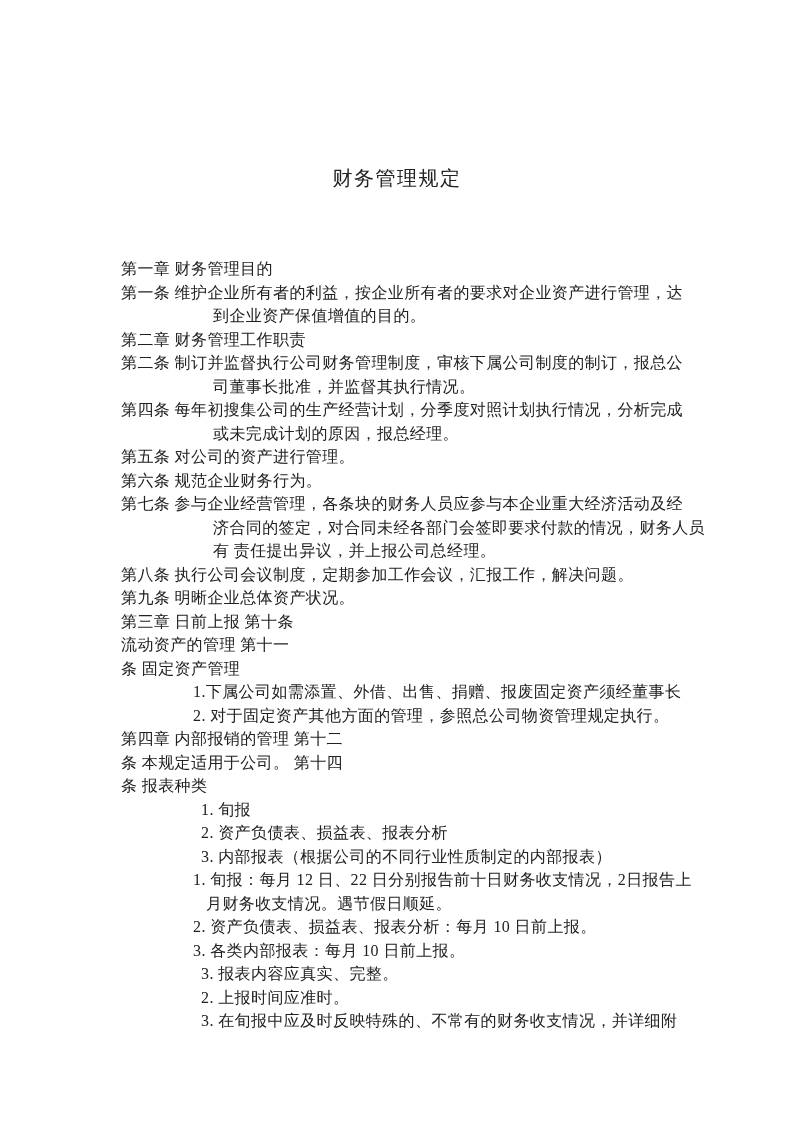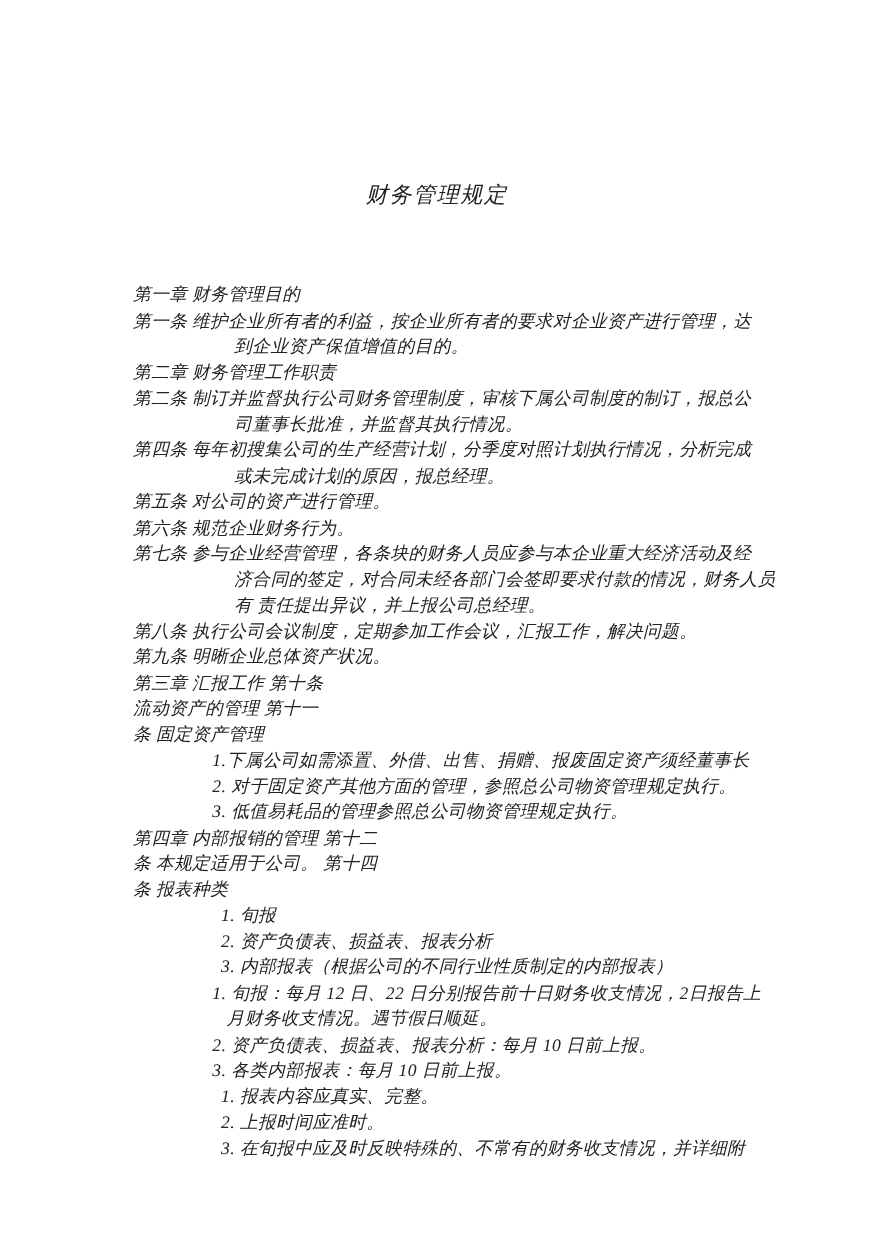--- a/index.html
+++ b/index.html
@@ -8,21 +8,20 @@
     background: #ffffff;
   }
   .page {
     position: relative;
     width: 794px;
     height: 1105px;
     background: var(--page-bg, #ffffff);
     color: var(--text-color, #212121);
     font-family: "Liberation Serif", "DejaVu Serif", serif;
     overflow: hidden;
-    font-style: italic;
   }
   .doc-title {
     position: absolute;
     top: 165px;
     left: 0;
     width: 794px;
     margin: 0;
     text-align: center;
     font-size: 20px;
     font-weight: normal;
@@ -63,33 +62,32 @@
       <div class="line i1">司董事长批准，并监督其执行情况。</div>
       <div class="line i0">第四条 每年初搜集公司的生产经营计划，分季度对照计划执行情况，分析完成</div>
       <div class="line i1">或未完成计划的原因，报总经理。</div>
       <div class="line i0">第五条 对公司的资产进行管理。</div>
       <div class="line i0">第六条 规范企业财务行为。</div>
       <div class="line i0">第七条 参与企业经营管理，各条块的财务人员应参与本企业重大经济活动及经</div>
       <div class="line i1">济合同的签定，对合同未经各部门会签即要求付款的情况，财务人员</div>
       <div class="line i1">有 责任提出异议，并上报公司总经理。</div>
       <div class="line i0">第八条 执行公司会议制度，定期参加工作会议，汇报工作，解决问题。</div>
       <div class="line i0">第九条 明晰企业总体资产状况。</div>
-      <div class="line i0">第三章 汇报工作 第十条</div>
+      <div class="line i0">第三章 日前上报 第十条</div>
       <div class="line i0">流动资产的管理 第十一</div>
       <div class="line i0">条 固定资产管理</div>
       <div class="line i2">1.下属公司如需添置、外借、出售、捐赠、报废固定资产须经董事长</div>
       <div class="line i2">2. 对于固定资产其他方面的管理，参照总公司物资管理规定执行。</div>
-      <div class="line i2">3. 低值易耗品的管理参照总公司物资管理规定执行。</div>
       <div class="line i0">第四章 内部报销的管理 第十二</div>
       <div class="line i0">条 本规定适用于公司。 第十四</div>
       <div class="line i0">条 报表种类</div>
       <div class="line i3">1. 旬报</div>
       <div class="line i3">2. 资产负债表、损益表、报表分析</div>
       <div class="line i3">3. 内部报表（根据公司的不同行业性质制定的内部报表）</div>
       <div class="line i2">1. 旬报：每月 12 日、22 日分别报告前十日财务收支情况，2日报告上</div>
       <div class="line i4">月财务收支情况。遇节假日顺延。</div>
       <div class="line i2">2. 资产负债表、损益表、报表分析：每月 10 日前上报。</div>
       <div class="line i2">3. 各类内部报表：每月 10 日前上报。</div>
-      <div class="line i3">1. 报表内容应真实、完整。</div>
+      <div class="line i3">3. 报表内容应真实、完整。</div>
       <div class="line i3">2. 上报时间应准时。</div>
       <div class="line i3">3. 在旬报中应及时反映特殊的、不常有的财务收支情况，并详细附</div>
     </div>
 </div>
 
 </body></html>

